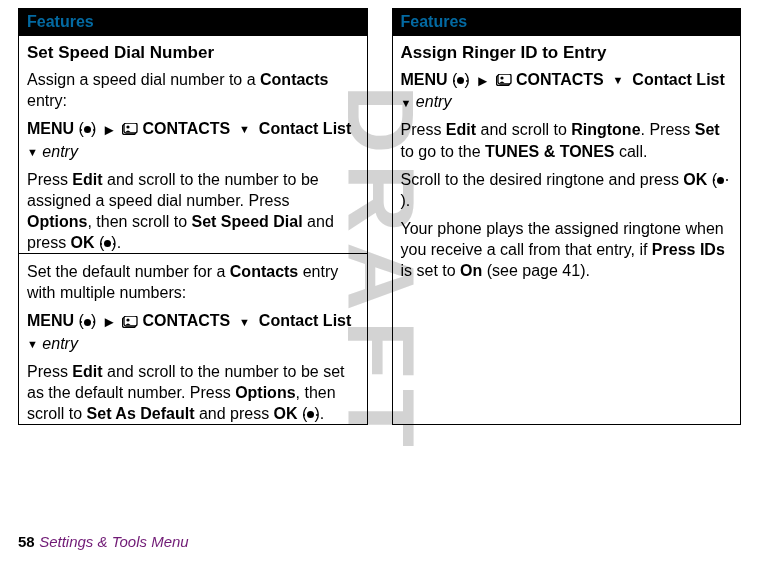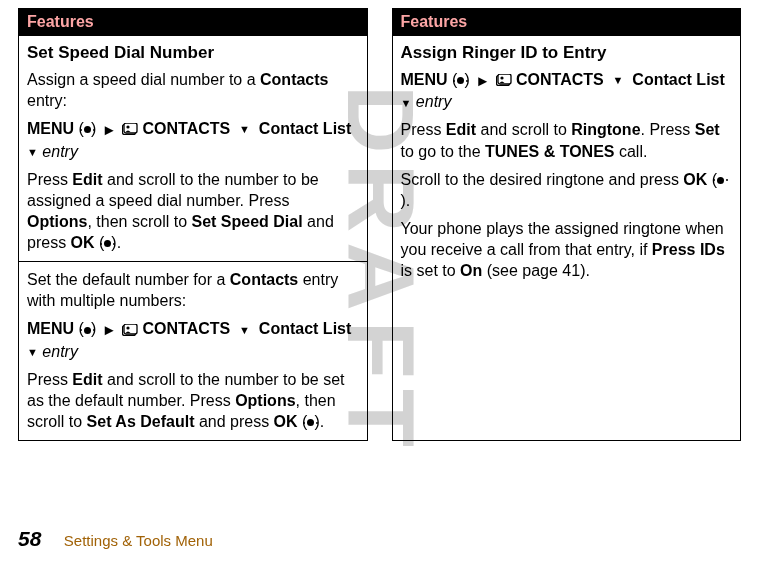--- a/index.html
+++ b/index.html
@@ -29,28 +29,28 @@
       z-index: 1;
       display: flex;
       gap: 24px;
     }
     .col {
       width: 350px;
       border: 1px solid #000;
     }
     .cell {
       border-bottom: 1px solid #000;
-      padding: 7px 8px 8px 8px;
+      padding: 7px 8px 0 8px;
     }
     .cell:last-child {
       border-bottom: none;
     }
     .header-cell {
       background: #000;
-      color: #fca5a5;
+      color: #0369a1;
       font-weight: bold;
       font-size: 16px;
       padding: 4px 8px;
     }
     .title {
       font-weight: bold;
       font-size: 17px;
       margin-bottom: 6px;
     }
     .para {
@@ -93,27 +93,26 @@
       vertical-align: middle;
     }
     .footer {
       position: absolute;
       bottom: 14px;
       left: 18px;
       z-index: 1;
     }
     .pagenum {
       font-weight: bold;
-      font-size: 21px;
-      margin-right: 18px;
-      font-style: italic;
+      font-size: 15px;
     }
     .foottext {
       font-size: 15px;
-      color: #a16207;
+      color: #701a75;
+      font-style: italic;
     }
   </style>
 </head>
 <body>
 
 <div class="watermark">DRAFT</div>
 
 <div class="columns">
 
   <div class="col">

